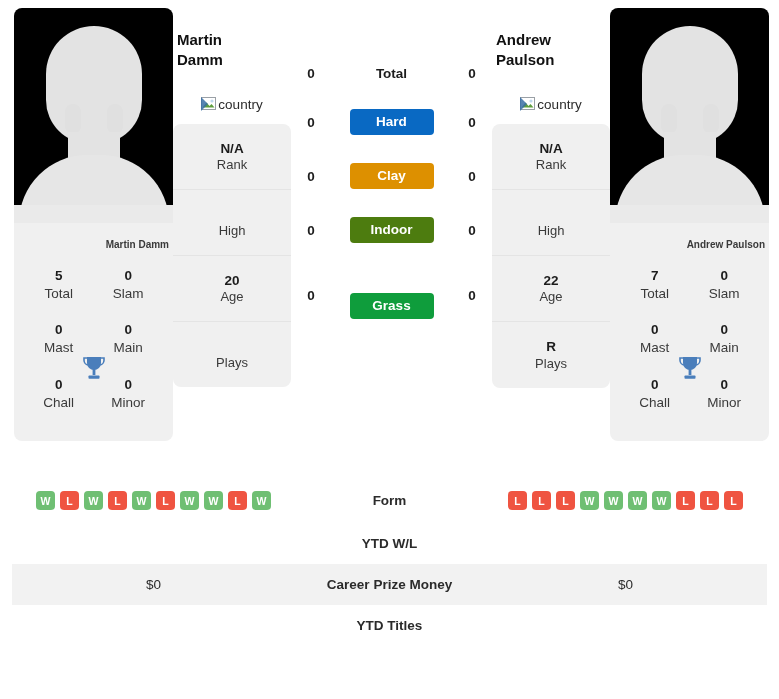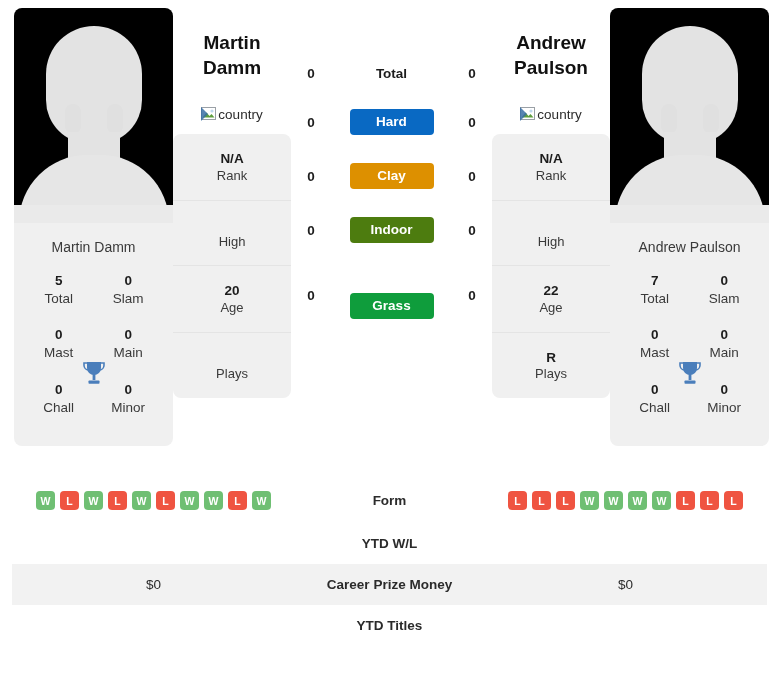--- a/index.html
+++ b/index.html
@@ -80,24 +80,25 @@
     background: #e6e6e6;
     border-radius: 72px 72px 0 0;
   }
   .photo-fade {
     position: absolute;
     left: 0; right: 0; bottom: 0;
     height: 18px;
     background: #eaeaea;
   }
   .card-name {
-    text-align: center;
-    font-size: 14px;
+    text-align: right;
+    font-size: 10px;
     color: #3a3a3a;
     padding: 16px 4px 4px 4px;
+    font-weight: bold;
   }
   .stat-grid {
     display: grid;
     grid-template-columns: 1fr 1fr;
     padding: 6px 10px 18px 10px;
     position: relative;
   }
   .stat-cell {
     text-align: center;
     padding: 8px 0 12px 0;
@@ -123,25 +124,25 @@
   }
 
   
   .info-col {
     flex: 0 0 118px;
     width: 118px;
     padding-top: 22px;
   }
   .info-col.right { text-align: left; }
   .player-heading {
-    font-size: 19px;
+    font-size: 15px;
     font-weight: bold;
     color: #111111;
     line-height: 1.32;
-    text-align: center;
+    text-align: left;
     padding: 0 4px;
   }
   .country-line {
     text-align: center;
     margin-top: 26px;
     font-size: 13.5px;
     color: #2b2b2b;
     white-space: nowrap;
   }
   .broken-img {

